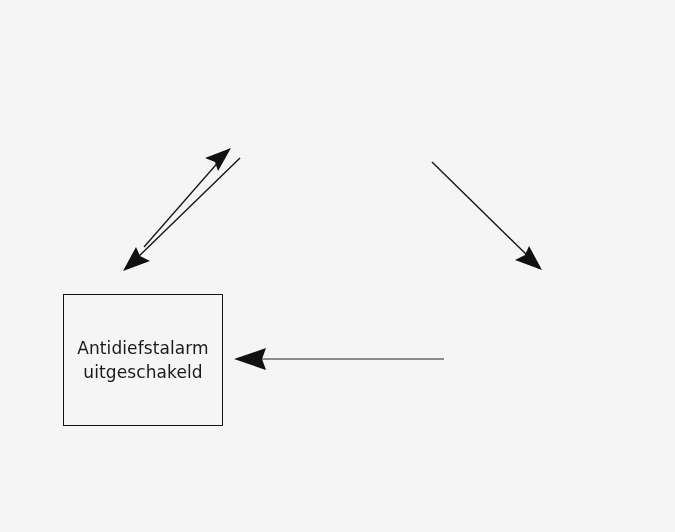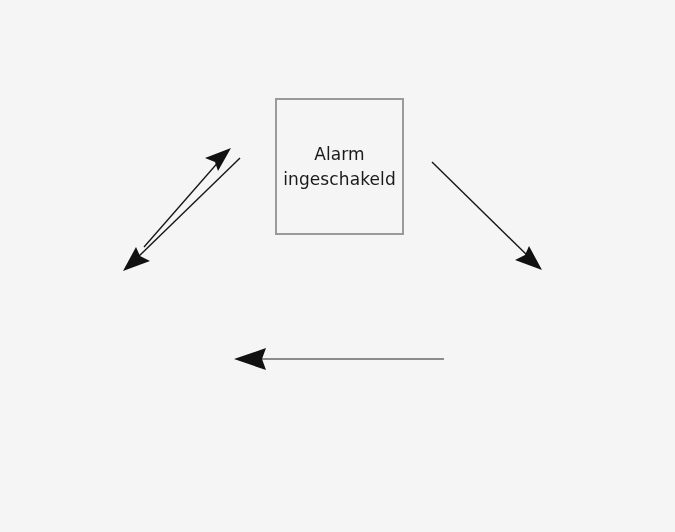--- a/index.html
+++ b/index.html
@@ -88,20 +88,20 @@
       <line x1="432" y1="162" x2="530" y2="258" stroke="#161616" stroke-width="1.4"></line>
       <polygon points="542,270 515,260 525,255 529,246" fill="#111111"></polygon>
     </g>
 
     <g>
       <line x1="444" y1="359" x2="252" y2="359" stroke="#8c8c8c" stroke-width="2"></line>
       <polygon points="234,359 266,348 262,359 266,370" fill="#111111"></polygon>
     </g>
   </svg>
 
-  <div class="node" id="node-alarm-enabled">
-    <span class="node-label">Alarm
-ingeschakeld</span>
+
+  <div class="node" id="node-antitheft-disabled">
+    <span class="node-label">Antidiefstalarm
+uitgeschakeld</span>
   </div>
-
 
 
 </div>
 
 </body></html>

